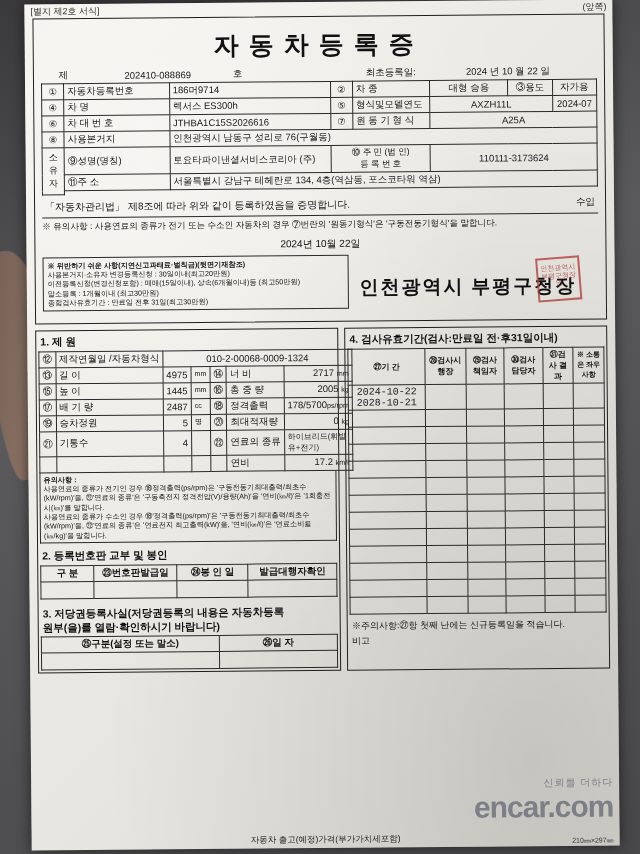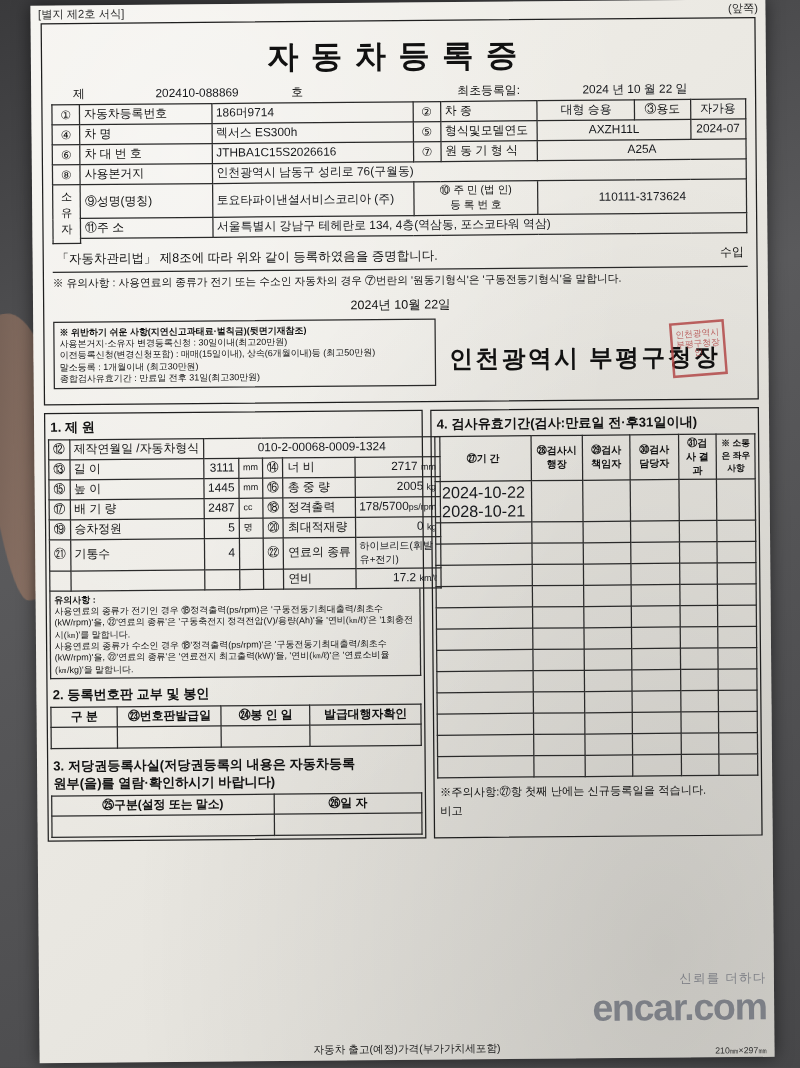--- a/index.html
+++ b/index.html
@@ -200,21 +200,21 @@
               <tbody>
                   <tr>
                 <td style="width:5%;" class="ctr">⑫</td>
                 <td style="width:22%;" class="lbl">제작연월일
 /자동차형식</td>
                 <td colspan="5" class="hand ctr">010-2-00068-0009-1324</td>
               </tr>
               <tr>
                 <td class="ctr">⑬</td>
                 <td class="lbl">길 이</td>
-                <td class="hand rt" style="width:18%;">3111</td>
+                <td class="hand rt" style="width:18%;">4975</td>
                 <td style="width:7%;" class="tiny">mm</td>
                 <td style="width:5%;" class="ctr">⑭</td>
                 <td style="width:14%;" class="lbl">너 비</td>
                 <td class="hand rt"><span>2717</span> <span class="tiny">mm</span></td>
               </tr>
               <tr>
                 <td class="ctr">⑮</td>
                 <td class="lbl">높 이</td>
                 <td class="hand rt">1445</td>
                 <td class="tiny">mm</td>
@@ -315,21 +315,21 @@
               <tbody>
                   <tr>
                 <th style="width:30%;font-size:8px;">㉗기 간</th>
                 <th style="width:16%;font-size:8px;">㉘검사시행장</th>
                 <th style="width:15%;font-size:8px;">㉙검사책임자</th>
                 <th style="width:15%;font-size:8px;">㉚검사담당자</th>
                 <th style="width:12%;font-size:8px;">㉛검 사 결 과</th>
                 <th style="width:12%;font-size:7px;">※ 소통은 좌우사항</th>
               </tr>
               <tr>
-                <td style="height:16px;font-size:13px;" class="hand ctr">2024-10-22 2028-10-21</td>
+                <td style="height:16px;font-size:10px;font-family:Liberation Mono, monospace;" class="hand ctr">2024-10-22 2028-10-21</td>
                 <td></td>
                 <td></td>
                 <td></td>
                 <td></td>
                 <td></td>
               </tr>
               <tr>
                     <td class="blank"></td>
                     <td></td>
                     <td></td>

